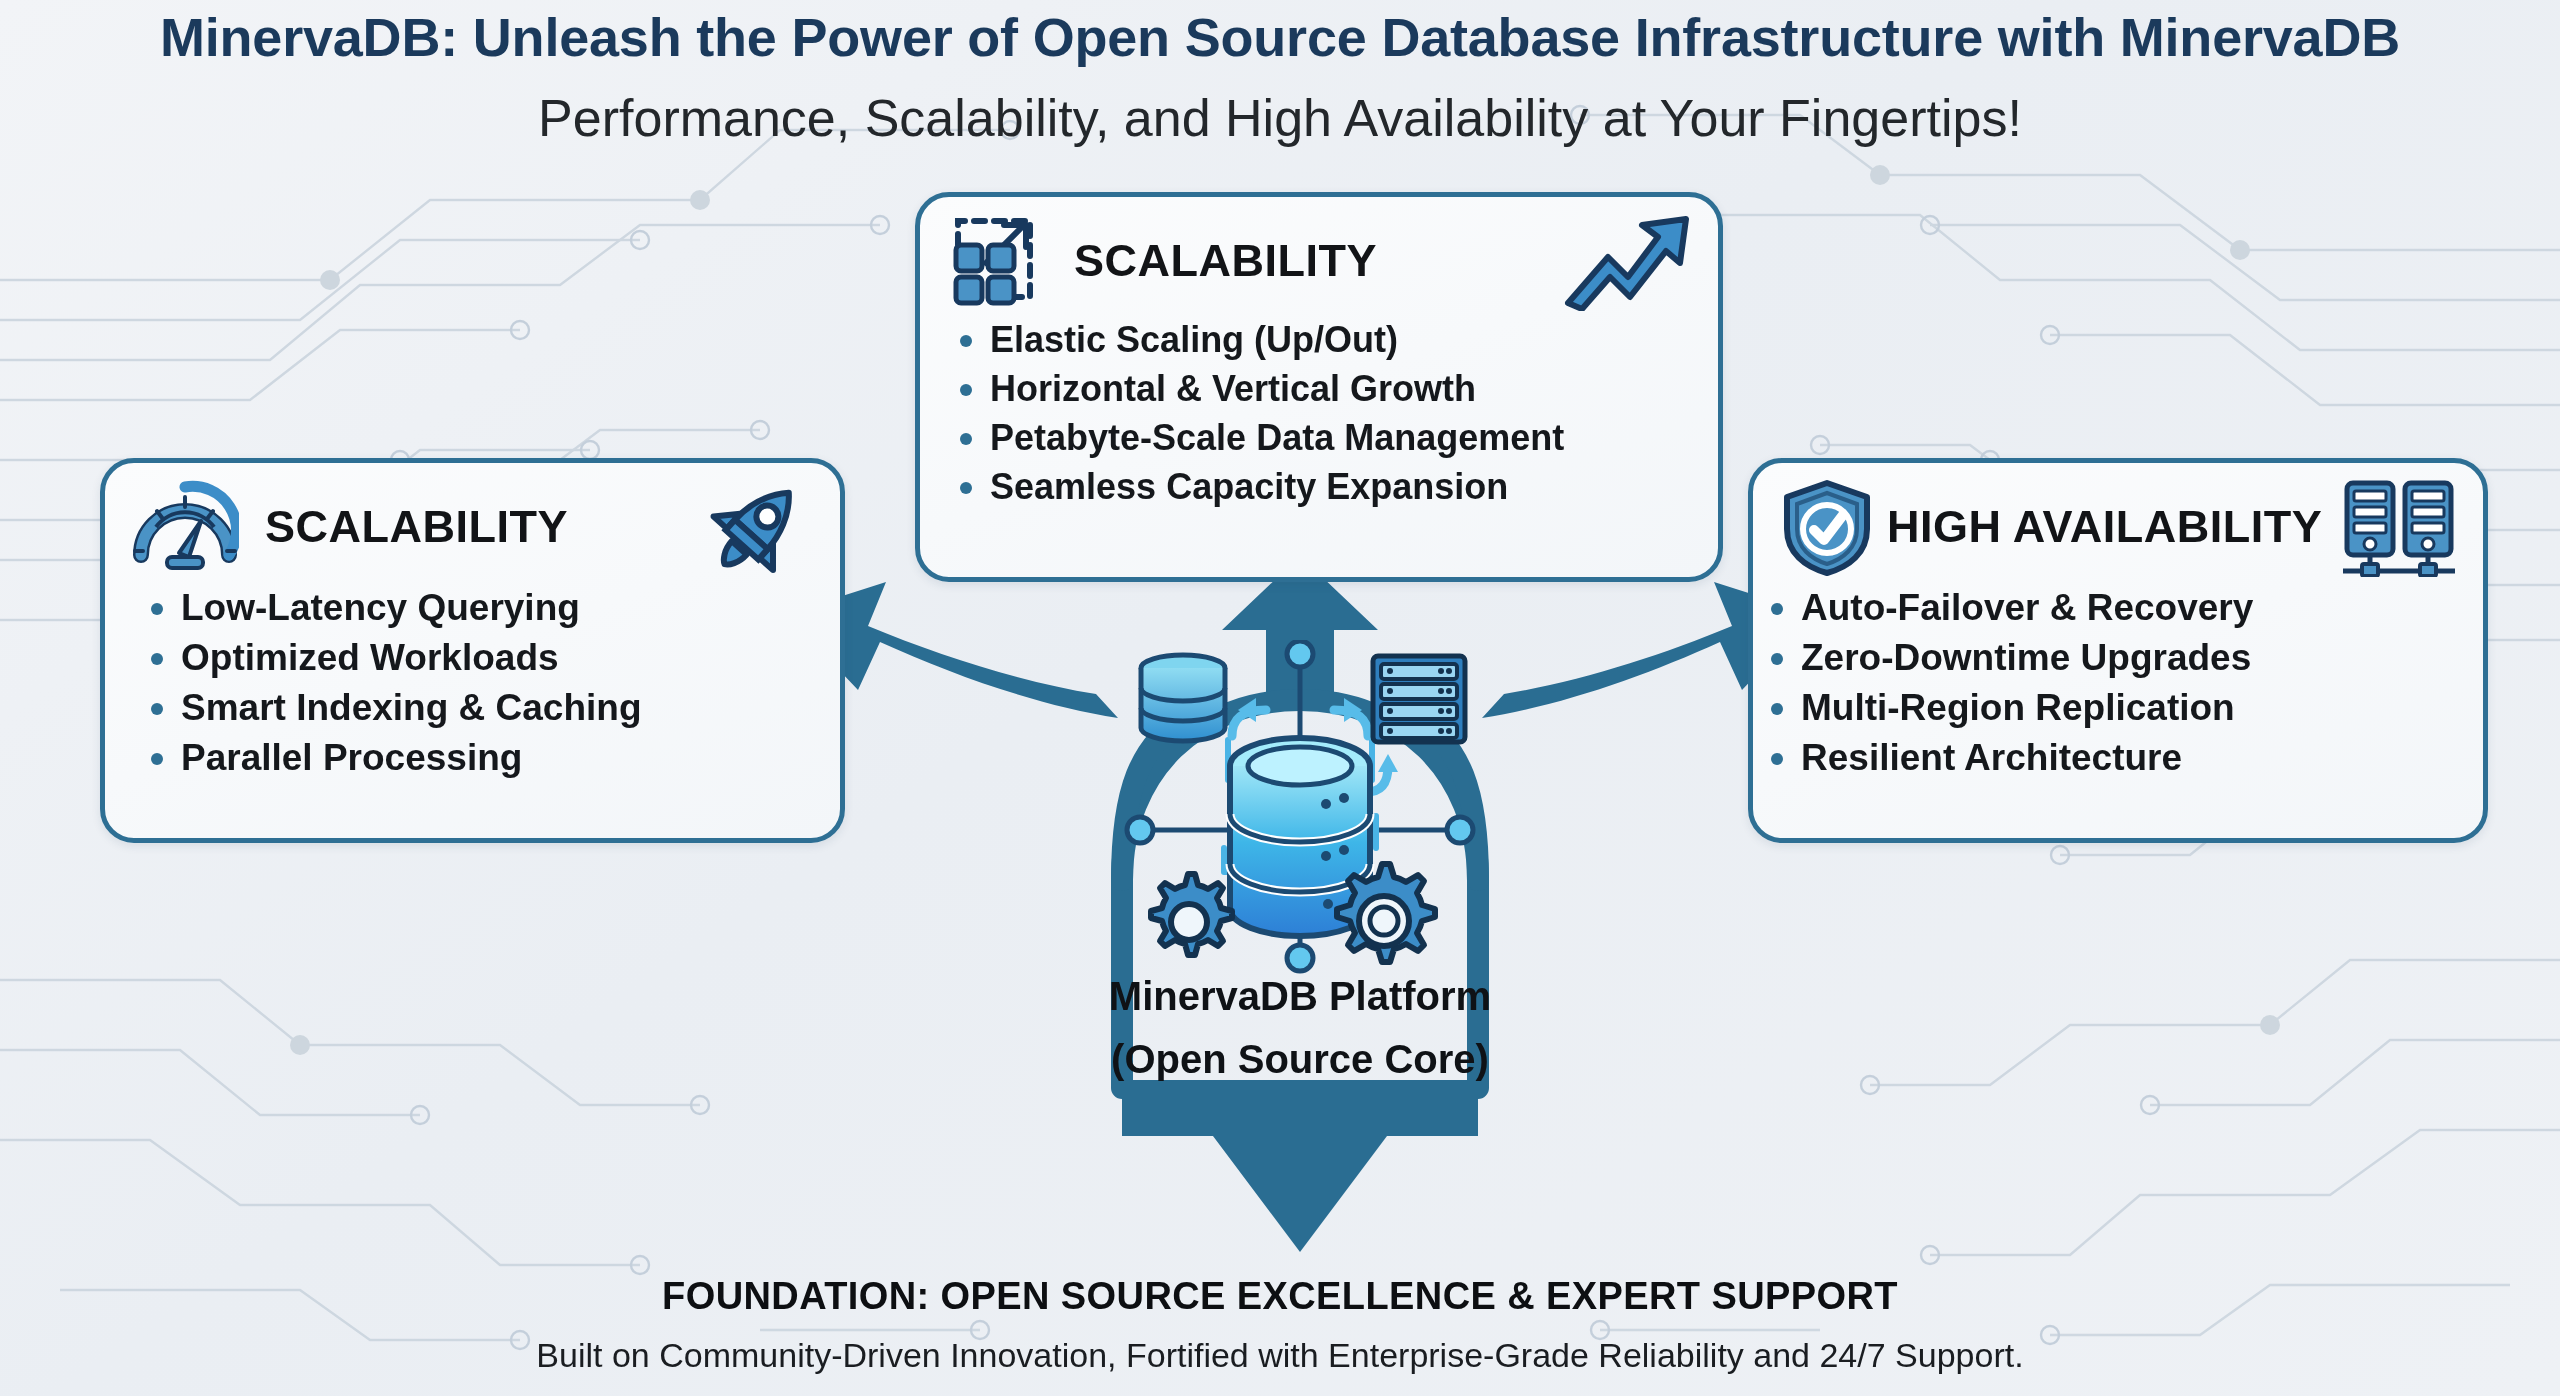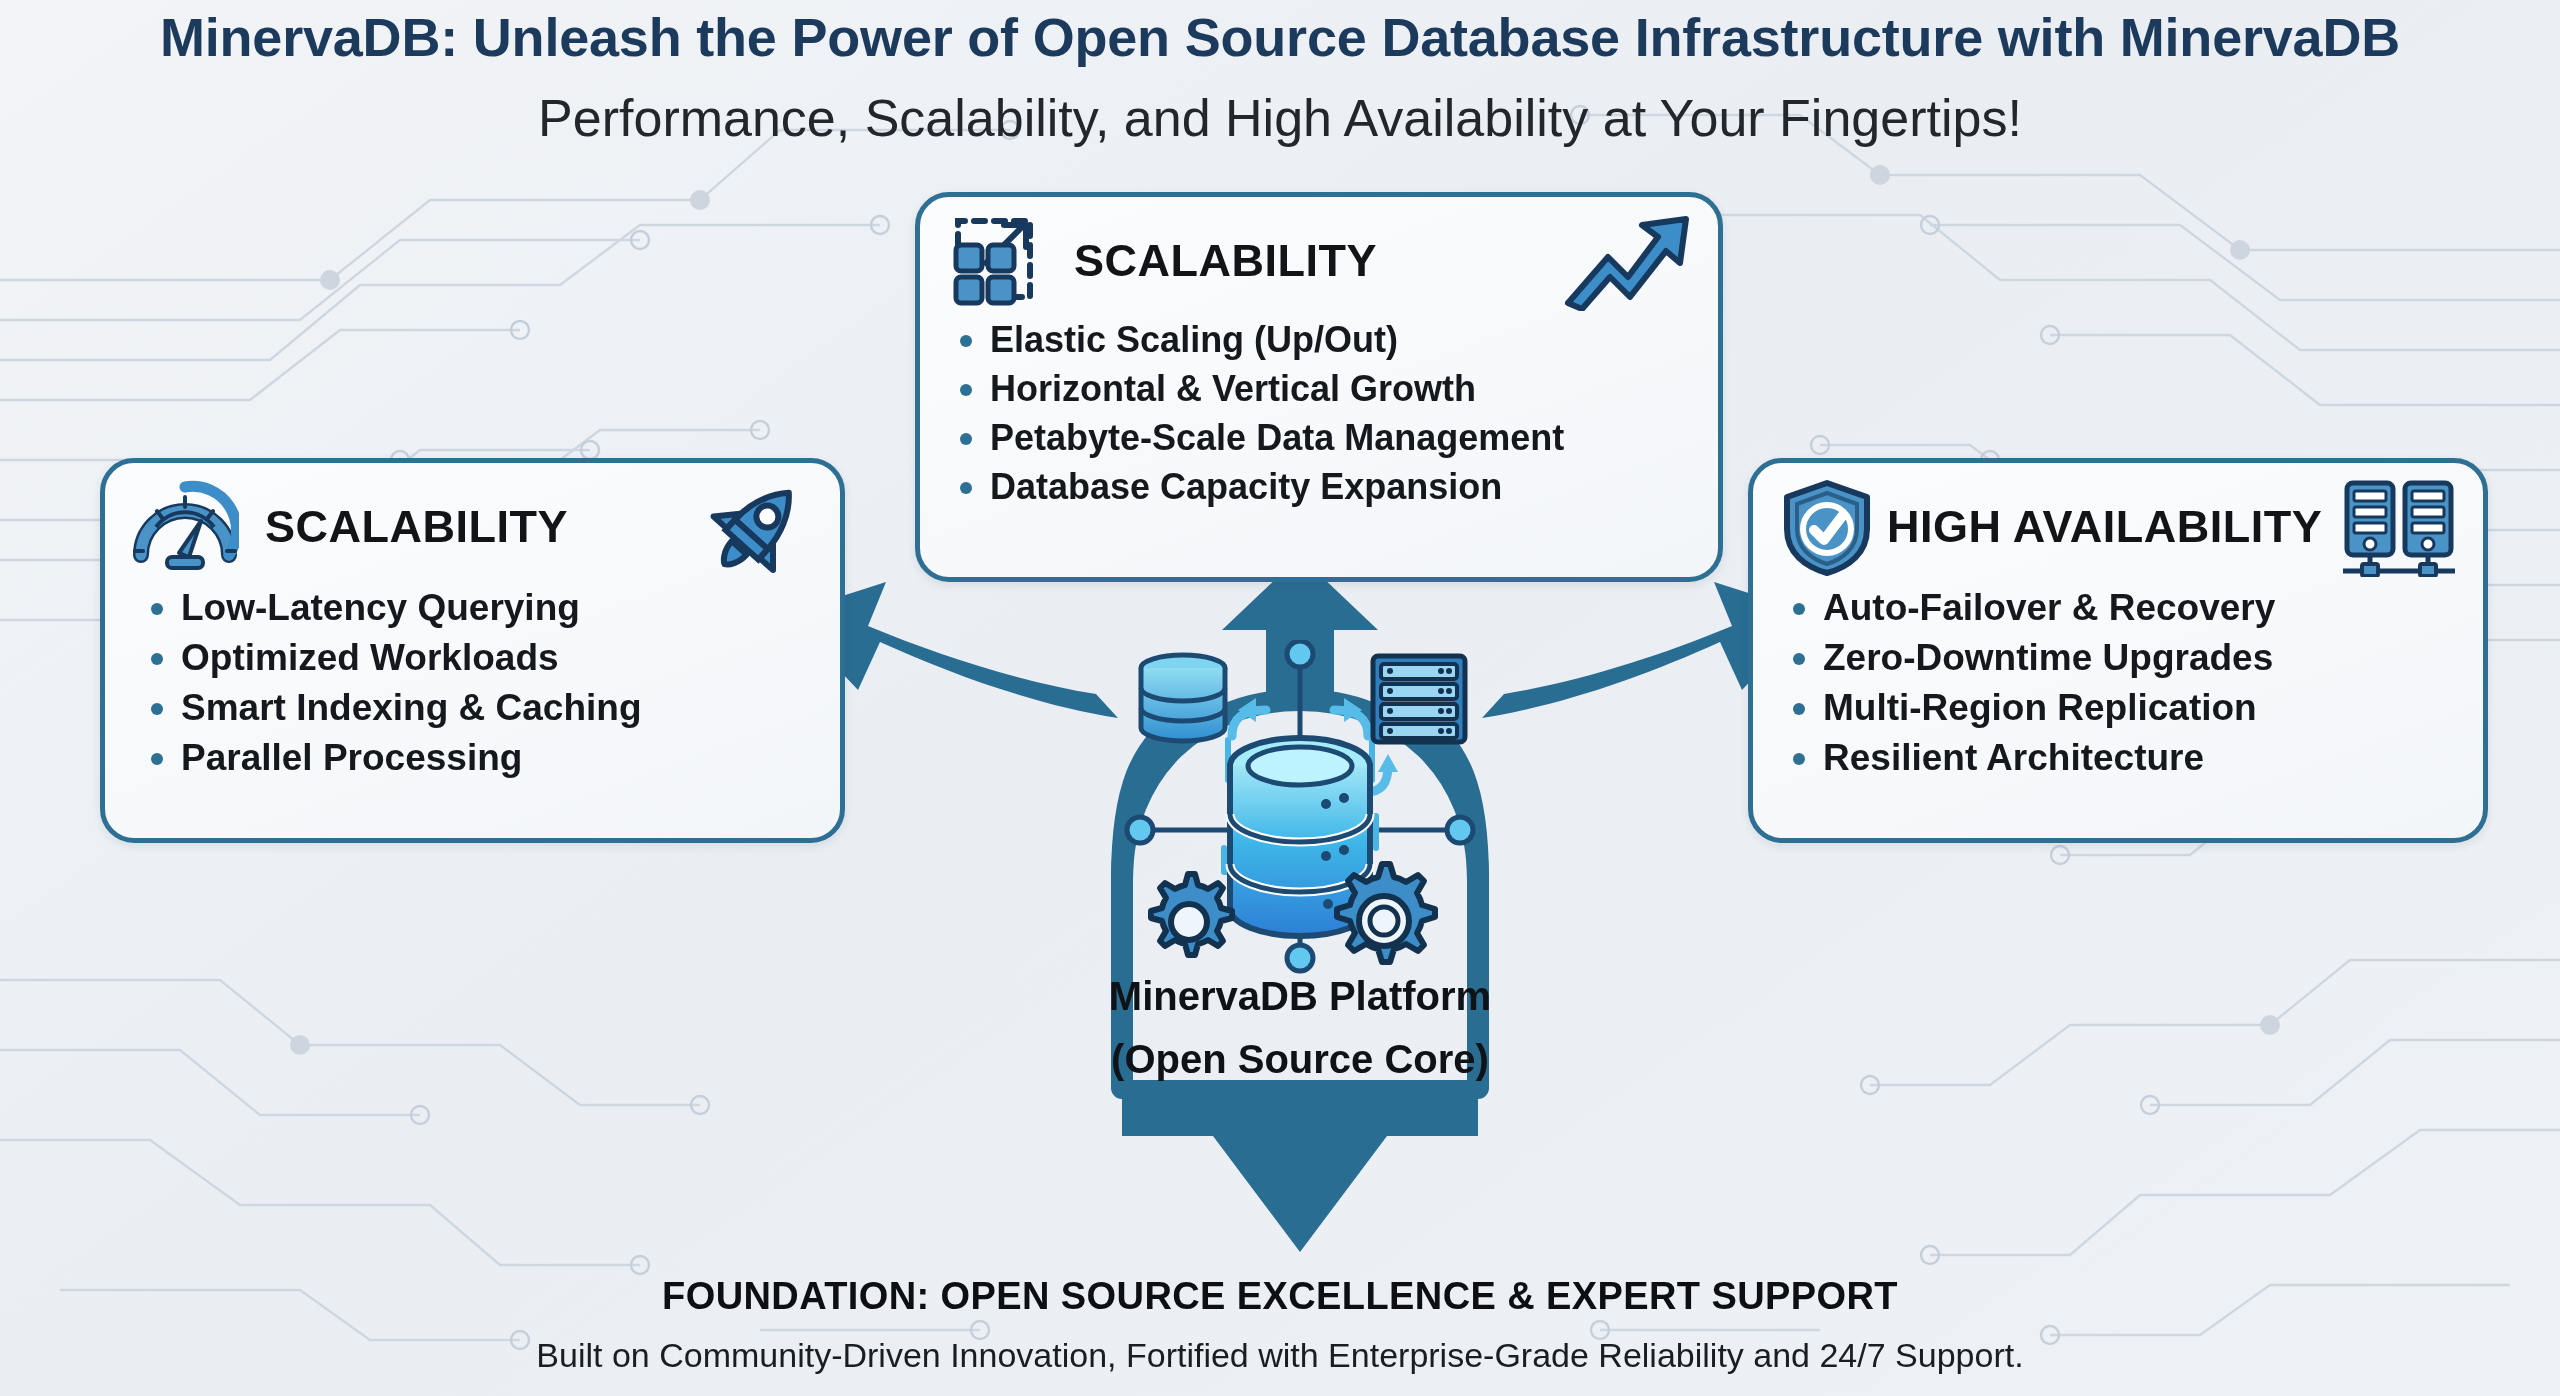--- a/index.html
+++ b/index.html
@@ -71,21 +71,21 @@
     width:12px;height:12px;border-radius:50%;
     background:#2e6f94;
   }
 
   #card-perf{left:100px;top:458px;width:745px;height:385px;}
   #card-perf .bullets{padding-top:8px;}
   #card-scal{left:915px;top:192px;width:808px;height:390px;}
   #card-scal .bullets{padding-top:6px;padding-left:40px;}
   #card-scal .bullets li{font-size:36px;line-height:49px;}
   #card-ha{left:1748px;top:458px;width:740px;height:385px;}
-  #card-ha .bullets{padding-top:8px;padding-left:40px;}
+  #card-ha .bullets{padding-top:8px;padding-left:18px;}
 
   
   #hub{position:absolute;left:1020px;top:600px;width:560px;height:540px;}
   .hub-label{
     position:absolute;left:0;width:560px;
     text-align:center;
     font-size:40px;font-weight:bold;color:#0f1216;
     white-space:nowrap;
   }
   #hub-label-1{top:374px;}
@@ -252,21 +252,21 @@
       <span class="card-title" style="margin-left:24px;">SCALABILITY</span>
       <span class="head-spacer"></span>
       <svg width="130" height="100" viewBox="0 0 130 100">
         <path d="M6 92 L46 46 L66 66 L96 26 L80 14 L124 8 L118 52 L104 40 L68 86 L48 66 L20 98 Z" fill="#3c8dc8" stroke="#18395e" stroke-width="6" stroke-linejoin="round"></path>
       </svg>
     </div>
     <ul class="bullets">
       <li>Elastic Scaling (Up/Out)</li>
       <li>Horizontal &amp; Vertical Growth</li>
       <li>Petabyte-Scale Data Management</li>
-      <li>Database Capacity Expansion</li>
+      <li>Seamless Capacity Expansion</li>
     </ul>
   </div>
 
   <div class="card" id="card-ha">
     <div class="card-head">
       <svg width="96" height="100" viewBox="0 0 96 100">
         <path d="M48 6 L88 20 L88 52 C88 76 70 90 48 96 C26 90 8 76 8 52 L8 20 Z" fill="#4a93c6" stroke="#18395e" stroke-width="6" stroke-linejoin="round"></path>
         <path d="M48 16 L78 27 L78 52 C78 71 64 82 48 87 C32 82 18 71 18 52 L18 27 Z" fill="none" stroke="#2a5f8a" stroke-width="4"></path>
         <circle cx="48" cy="52" r="24" fill="none" stroke="#ffffff" stroke-width="6"></circle>
         <path d="M35 53 L45 63 L64 38" fill="none" stroke="#ffffff" stroke-width="10" stroke-linecap="round" stroke-linejoin="round"></path>

